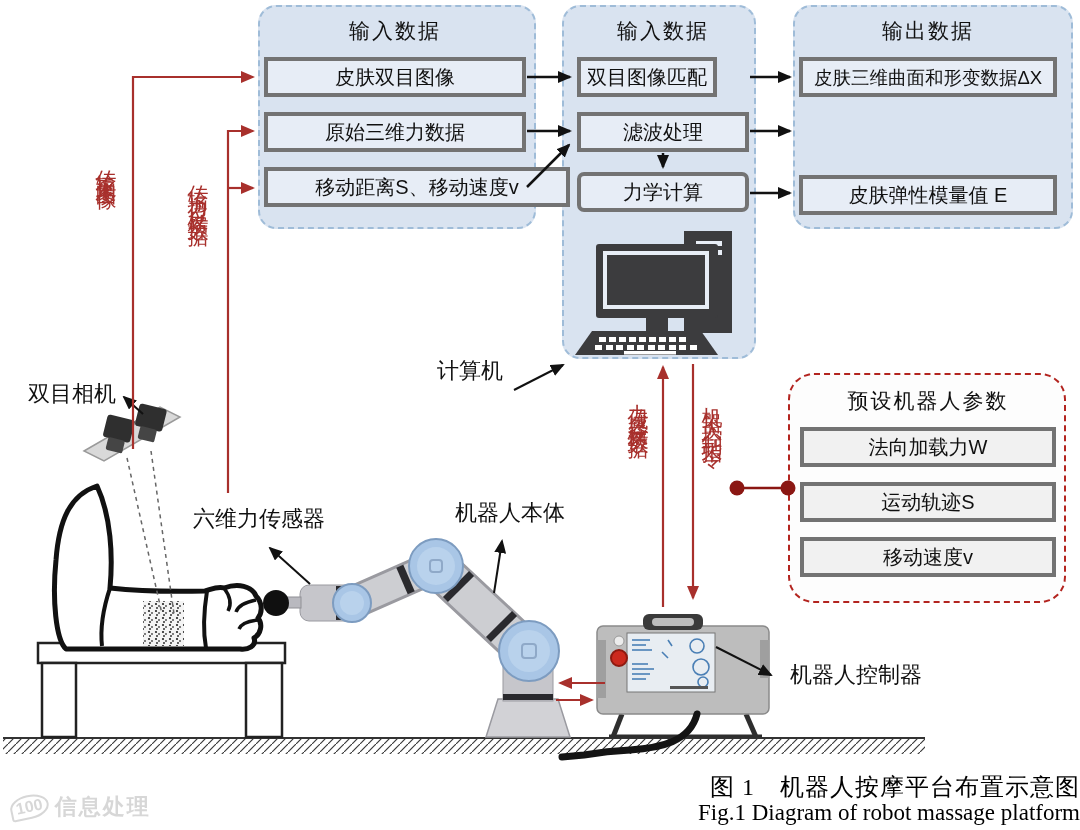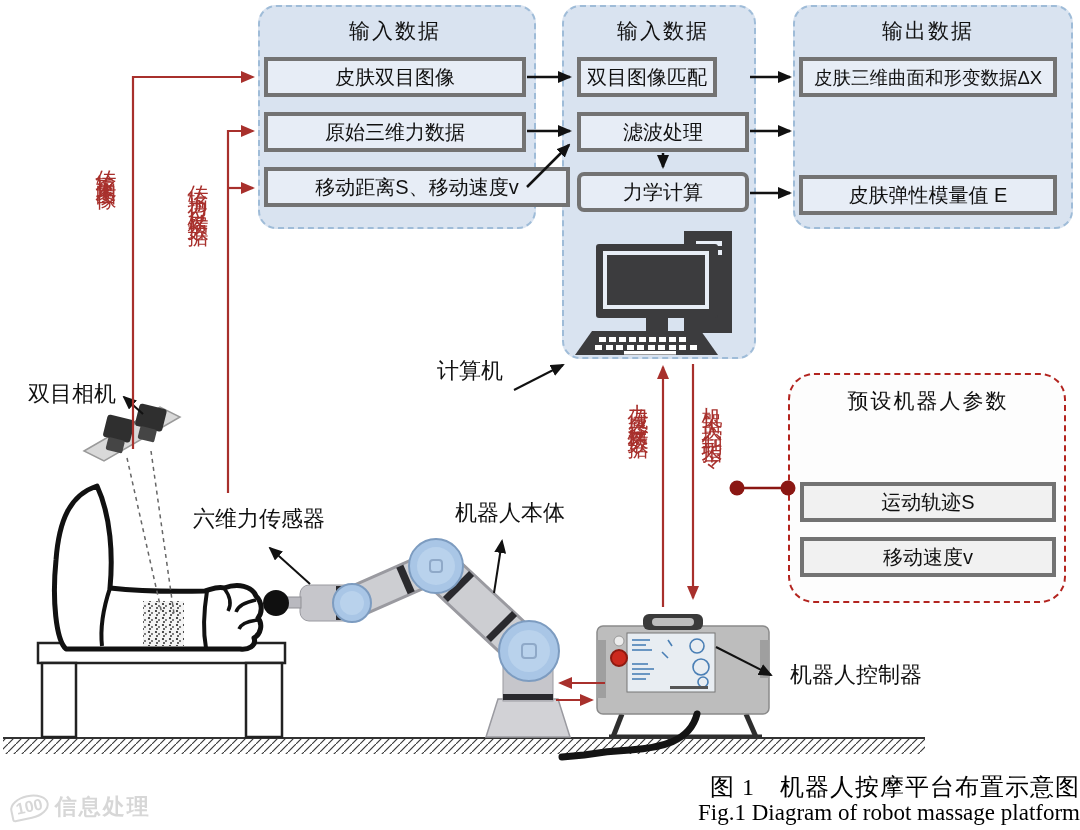--- a/index.html
+++ b/index.html
@@ -46,20 +46,21 @@
   <div class="node" style="left:264px;top:112px;width:262px;height:40px;">原始三维力数据</div>
   <div class="node" style="left:264px;top:167px;width:306px;height:40px;">移动距离S、移动速度v</div>
 
   <div class="node" style="left:577px;top:57px;width:140px;height:40px;">双目图像匹配</div>
   <div class="node" style="left:577px;top:112px;width:172px;height:40px;">滤波处理</div>
   <div class="node" style="left:577px;top:172px;width:172px;height:40px;border-radius:7px;">力学计算</div>
 
   <div class="node sm" style="left:799px;top:57px;width:258px;height:40px;">皮肤三维曲面和形变数据ΔX</div>
   <div class="node" style="left:799px;top:175px;width:258px;height:40px;">皮肤弹性模量值 E</div>
 
+  <div class="node gray" style="left:800px;top:427px;width:256px;height:40px;">法向加载力W</div>
   <div class="node gray" style="left:800px;top:482px;width:256px;height:40px;">运动轨迹S</div>
   <div class="node gray" style="left:800px;top:537px;width:256px;height:40px;">移动速度v</div>
 
   <svg class="overlay" width="1080" height="830" viewBox="0 0 1080 830">
     <defs>
       <marker id="ba" markerUnits="userSpaceOnUse" markerWidth="14" markerHeight="12" refX="12" refY="6" orient="auto">
         <path d="M0,0 L14,6 L0,12 Z" fill="#111"></path>
       </marker>
       <marker id="ra" markerUnits="userSpaceOnUse" markerWidth="14" markerHeight="12" refX="12" refY="6" orient="auto">
         <path d="M0,0 L14,6 L0,12 Z" fill="#a8302c"></path>

